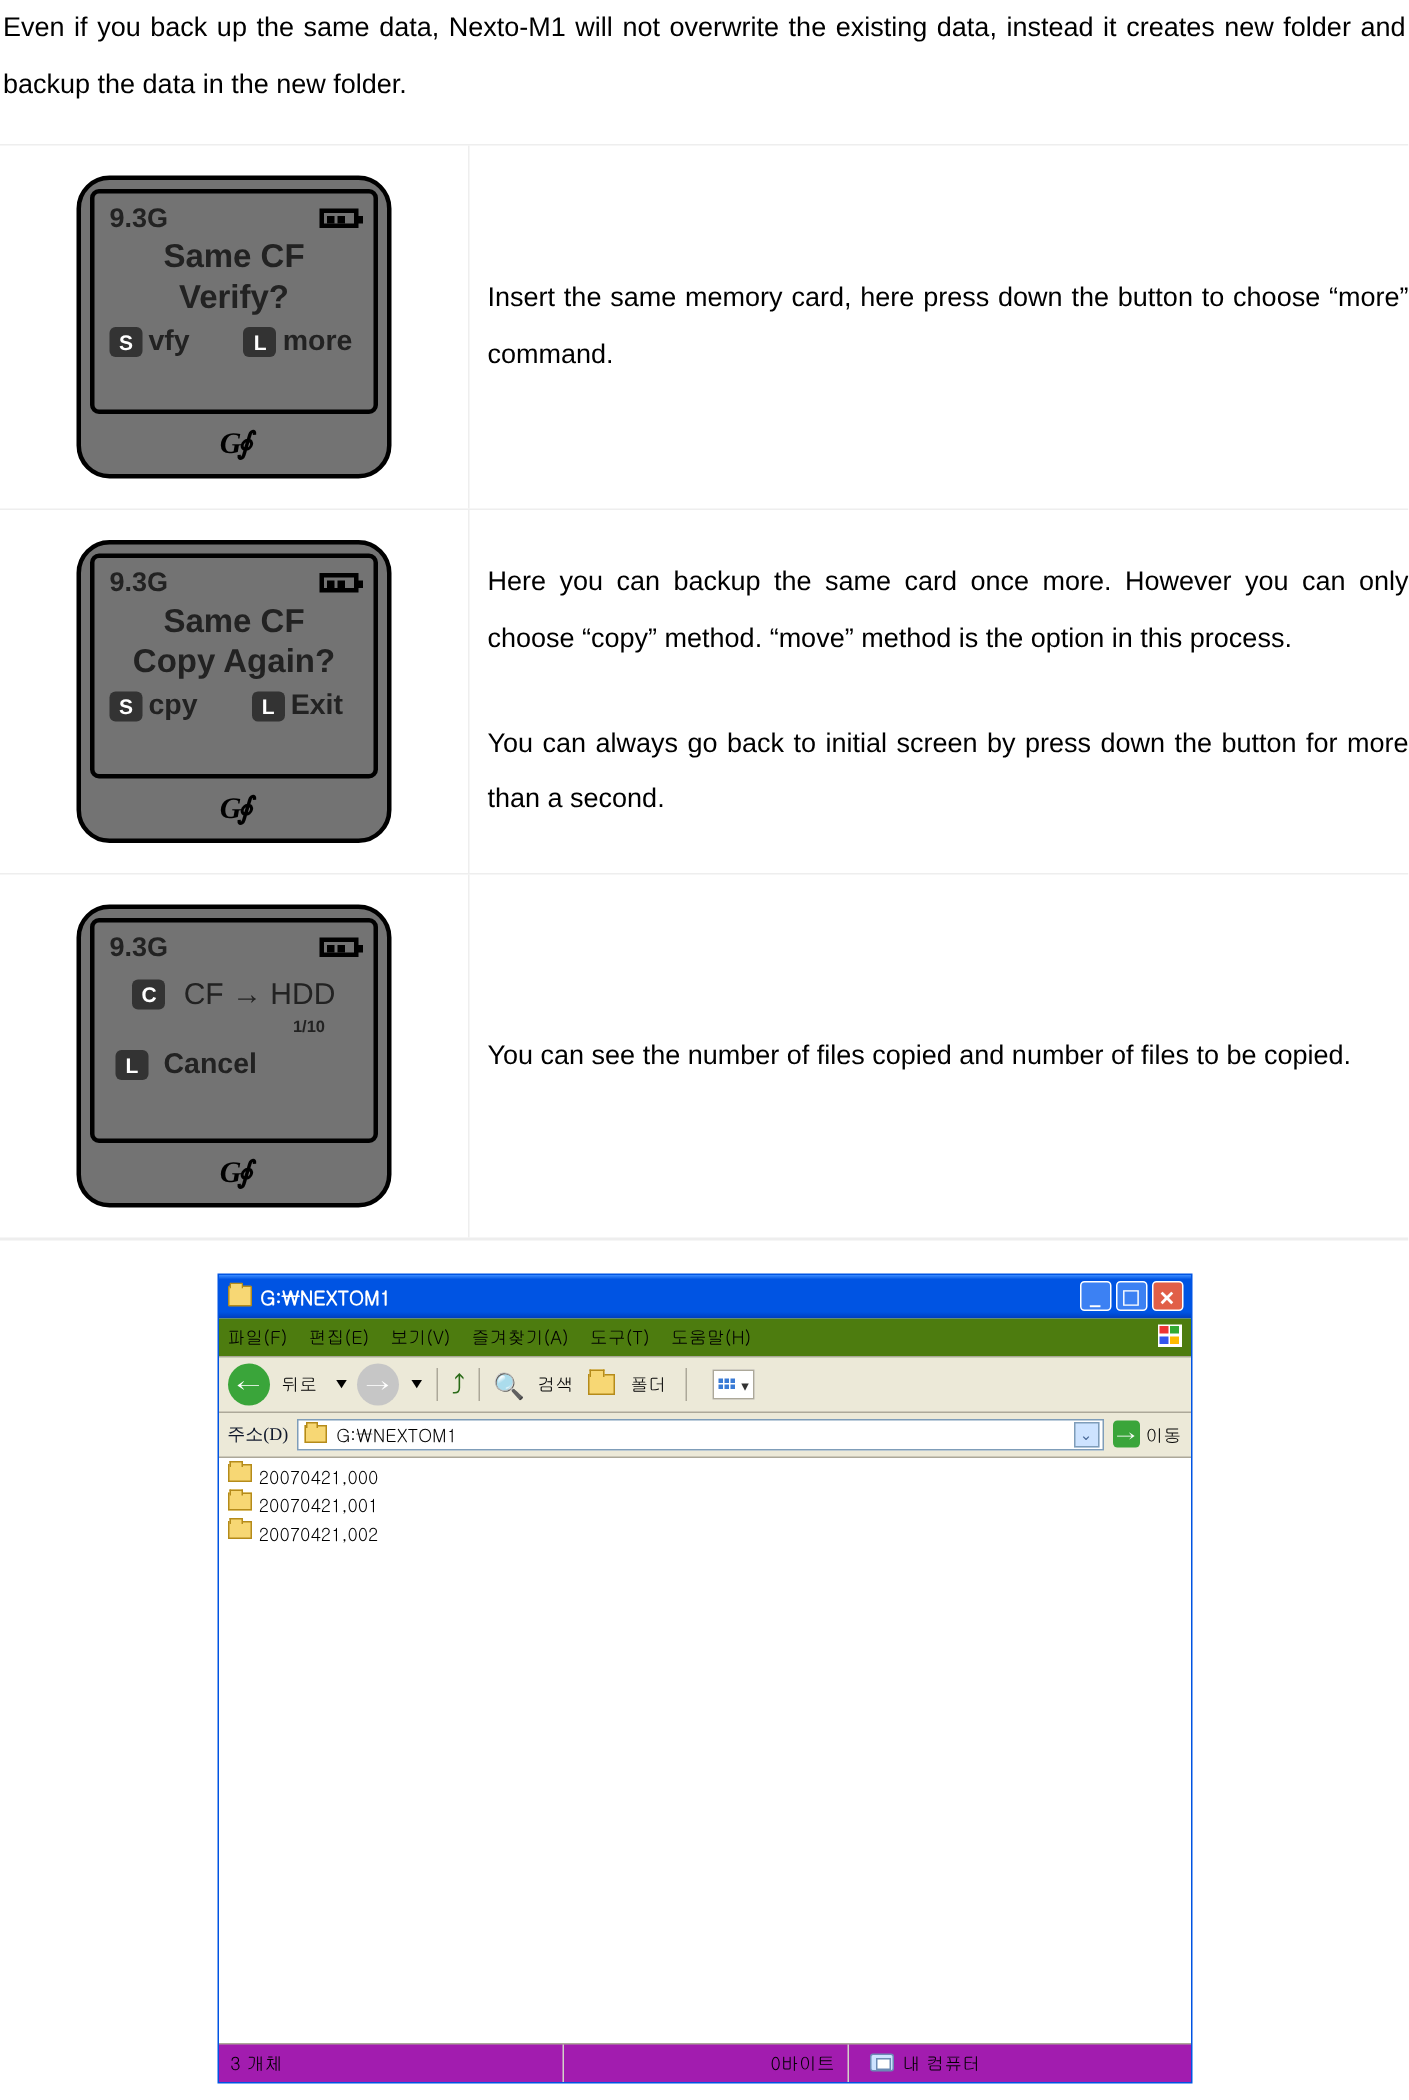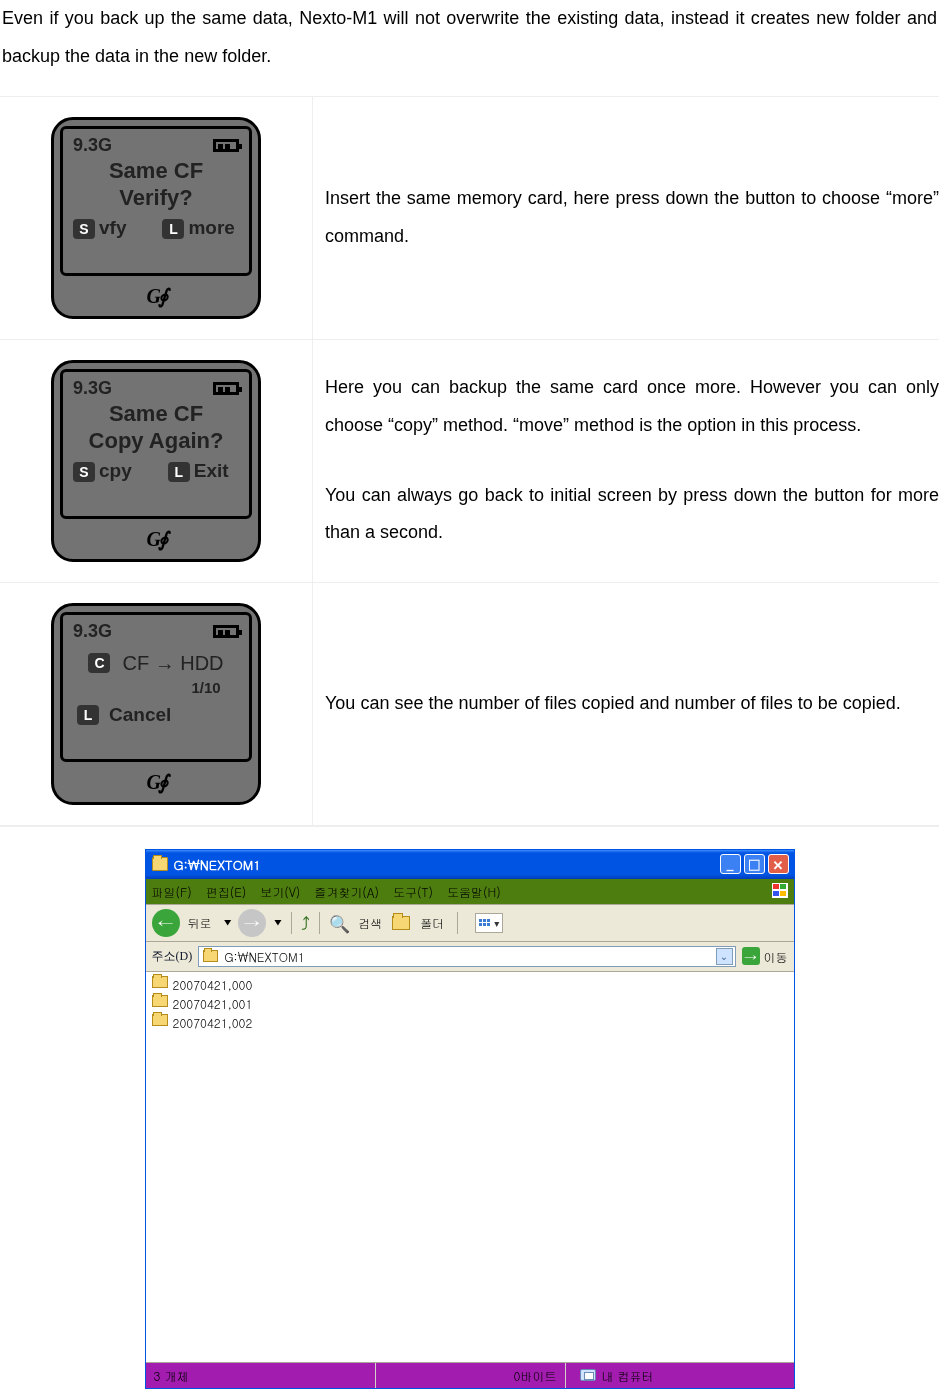--- a/index.html
+++ b/index.html
@@ -78,21 +78,21 @@
     .scr-title { font-size: 22px; text-align: center; line-height: 1.2; }
     .scr-sub  { font-size: 22px; text-align: center; line-height: 1.25; margin-bottom: 6px; }
     .scr-opts { display: flex; gap: 36px; justify-content: flex-start; font-size: 19px; align-items:center; }
     .key {
       display:inline-flex; align-items:center; justify-content:center;
       width:22px; height:20px; background:#333; color:#fff; border-radius:4px;
       font-size:14px; margin-right:4px;
     }
     .scr-progress { text-align:center; }
     .prog-line { font-size:20px; display:flex; align-items:center; justify-content:center; gap:8px; margin-top:10px;}
-    .prog-count { font-size:15px; text-align:center; margin:4px 0 8px 100px; }
+    .prog-count { font-size:11px; text-align:center; margin:4px 0 8px 100px; }
     .cancel-line { font-size:19px; display:flex; align-items:center; gap:6px; padding-left:4px; }
     .brandlogo {
       position:absolute; bottom:8px; left:0; right:0; text-align:center;
       font-family: Georgia, serif; font-weight:bold; font-style:italic; font-size:20px;
       letter-spacing: -3px;
     }
     .explorer-container {
       border-top: 1px solid #eee;
       border-bottom: 1px solid #eee;
       padding: 22px 0;

